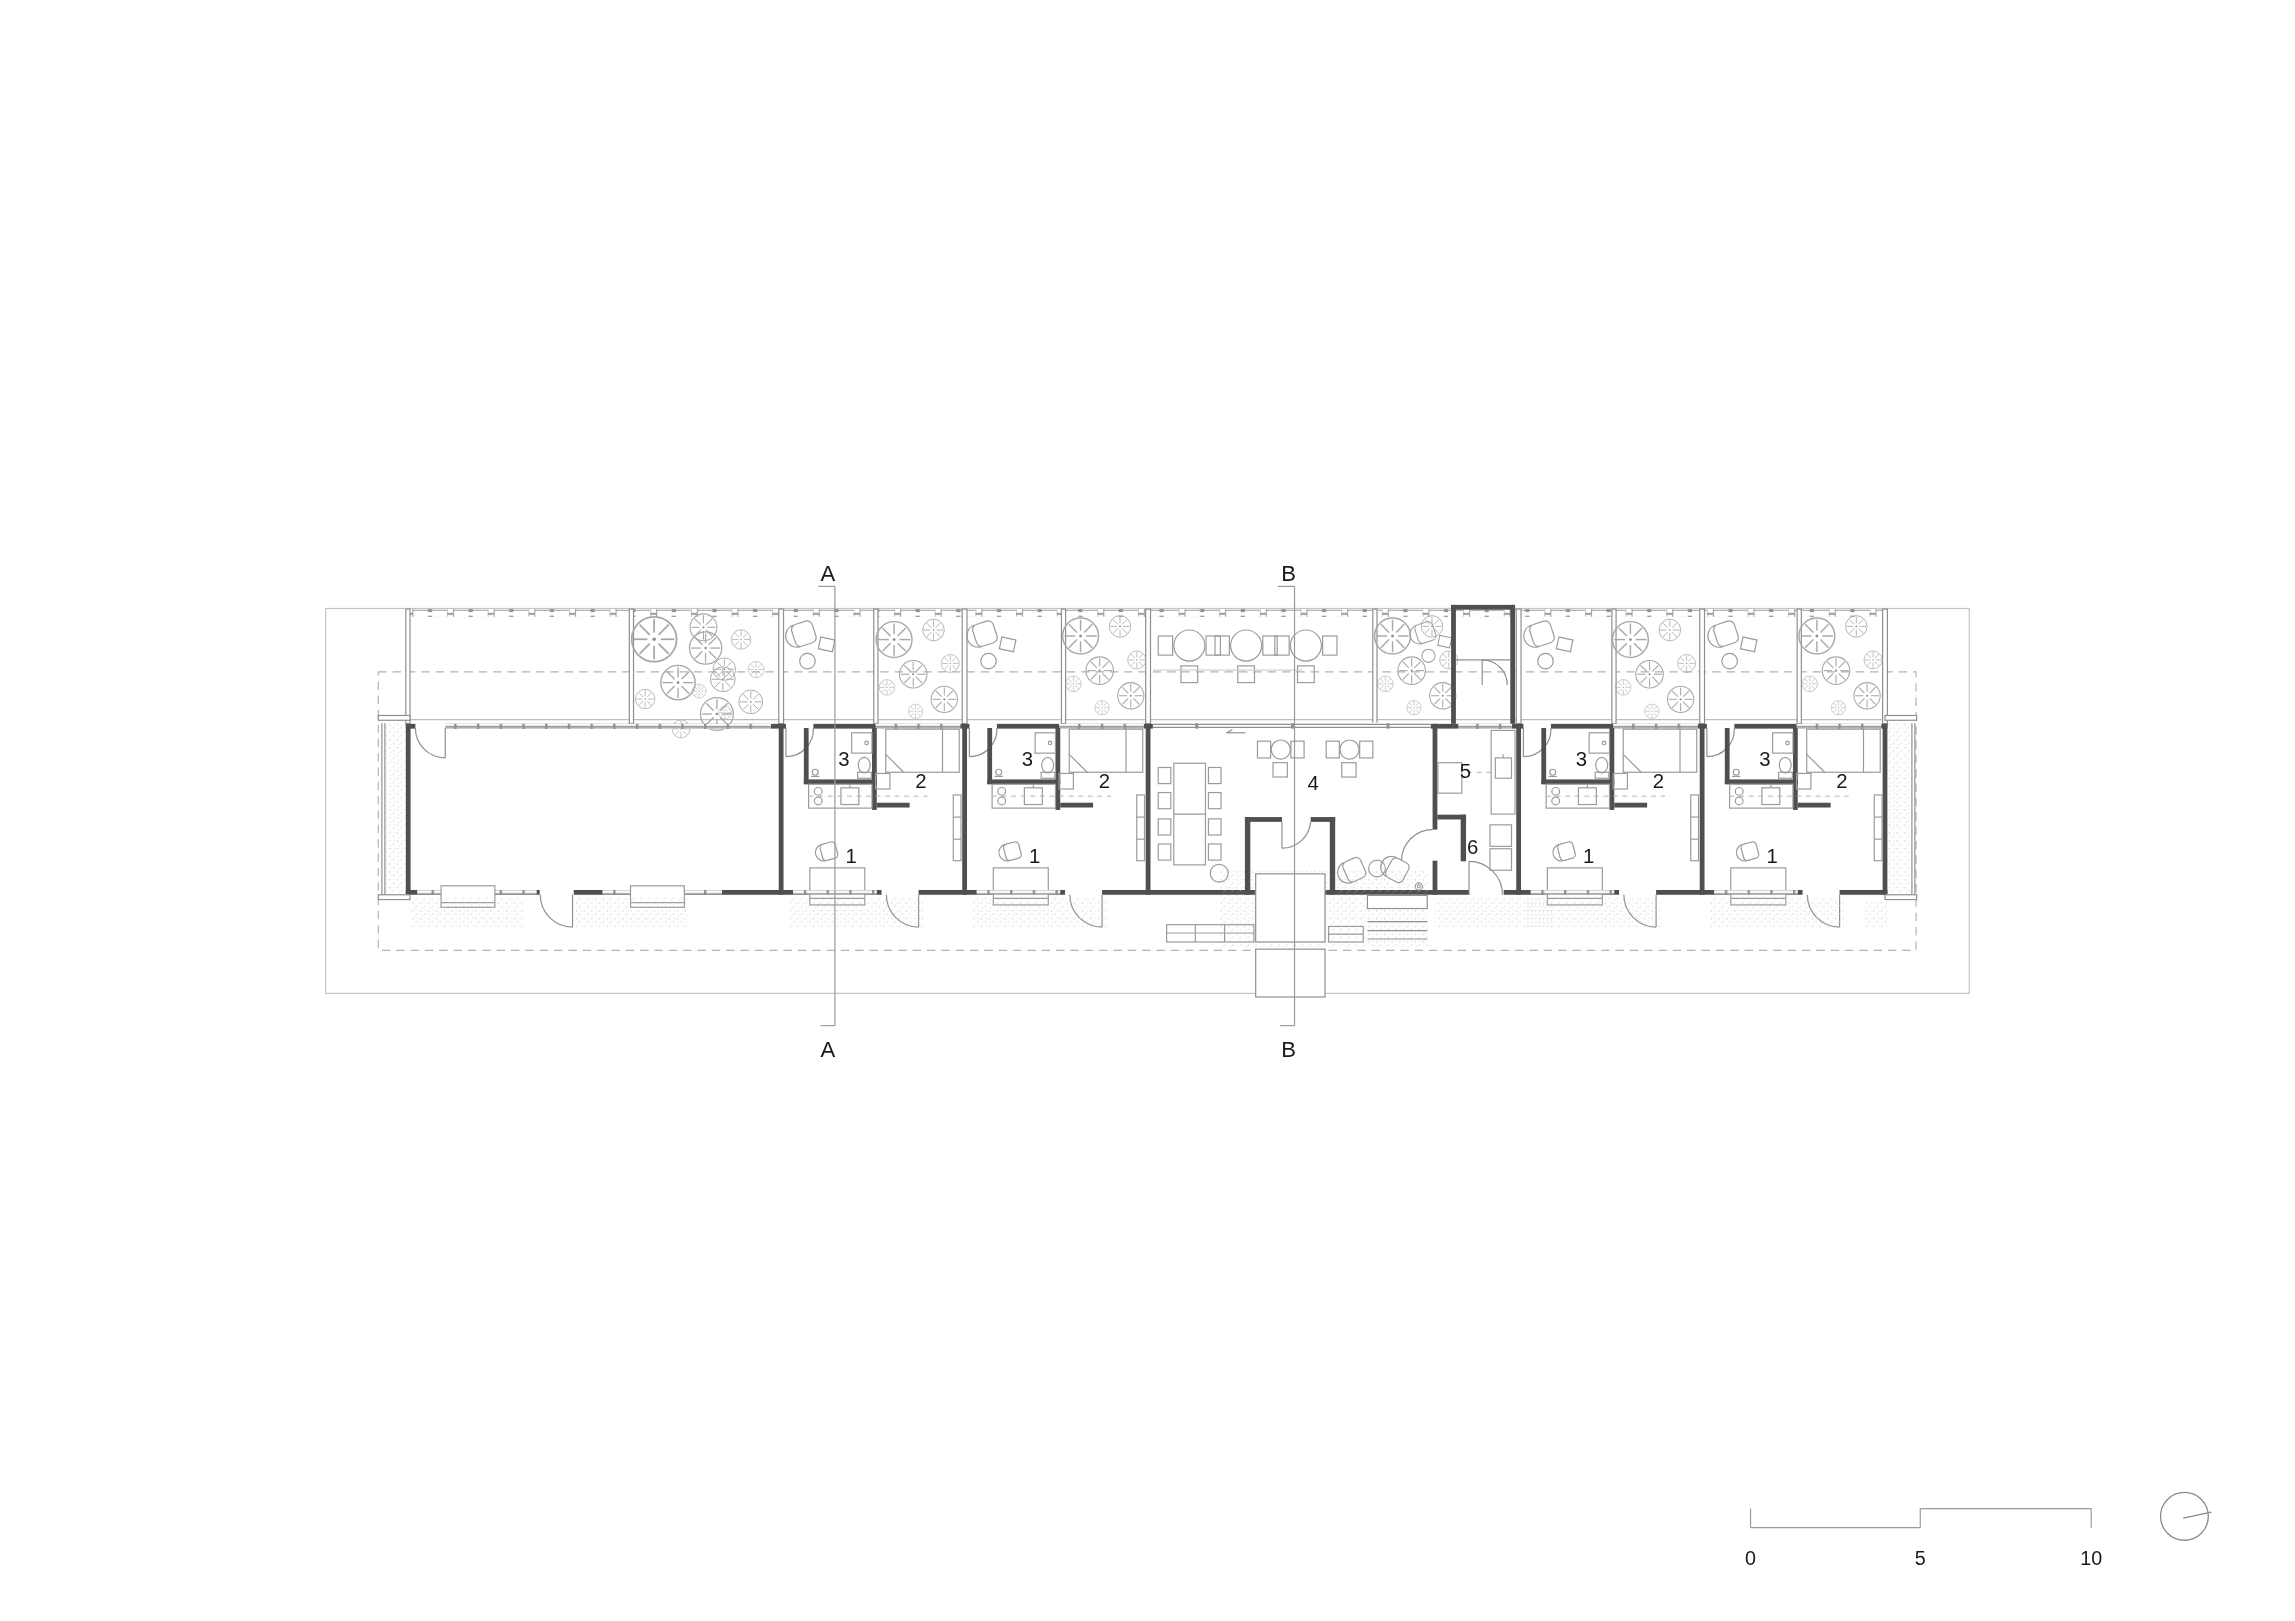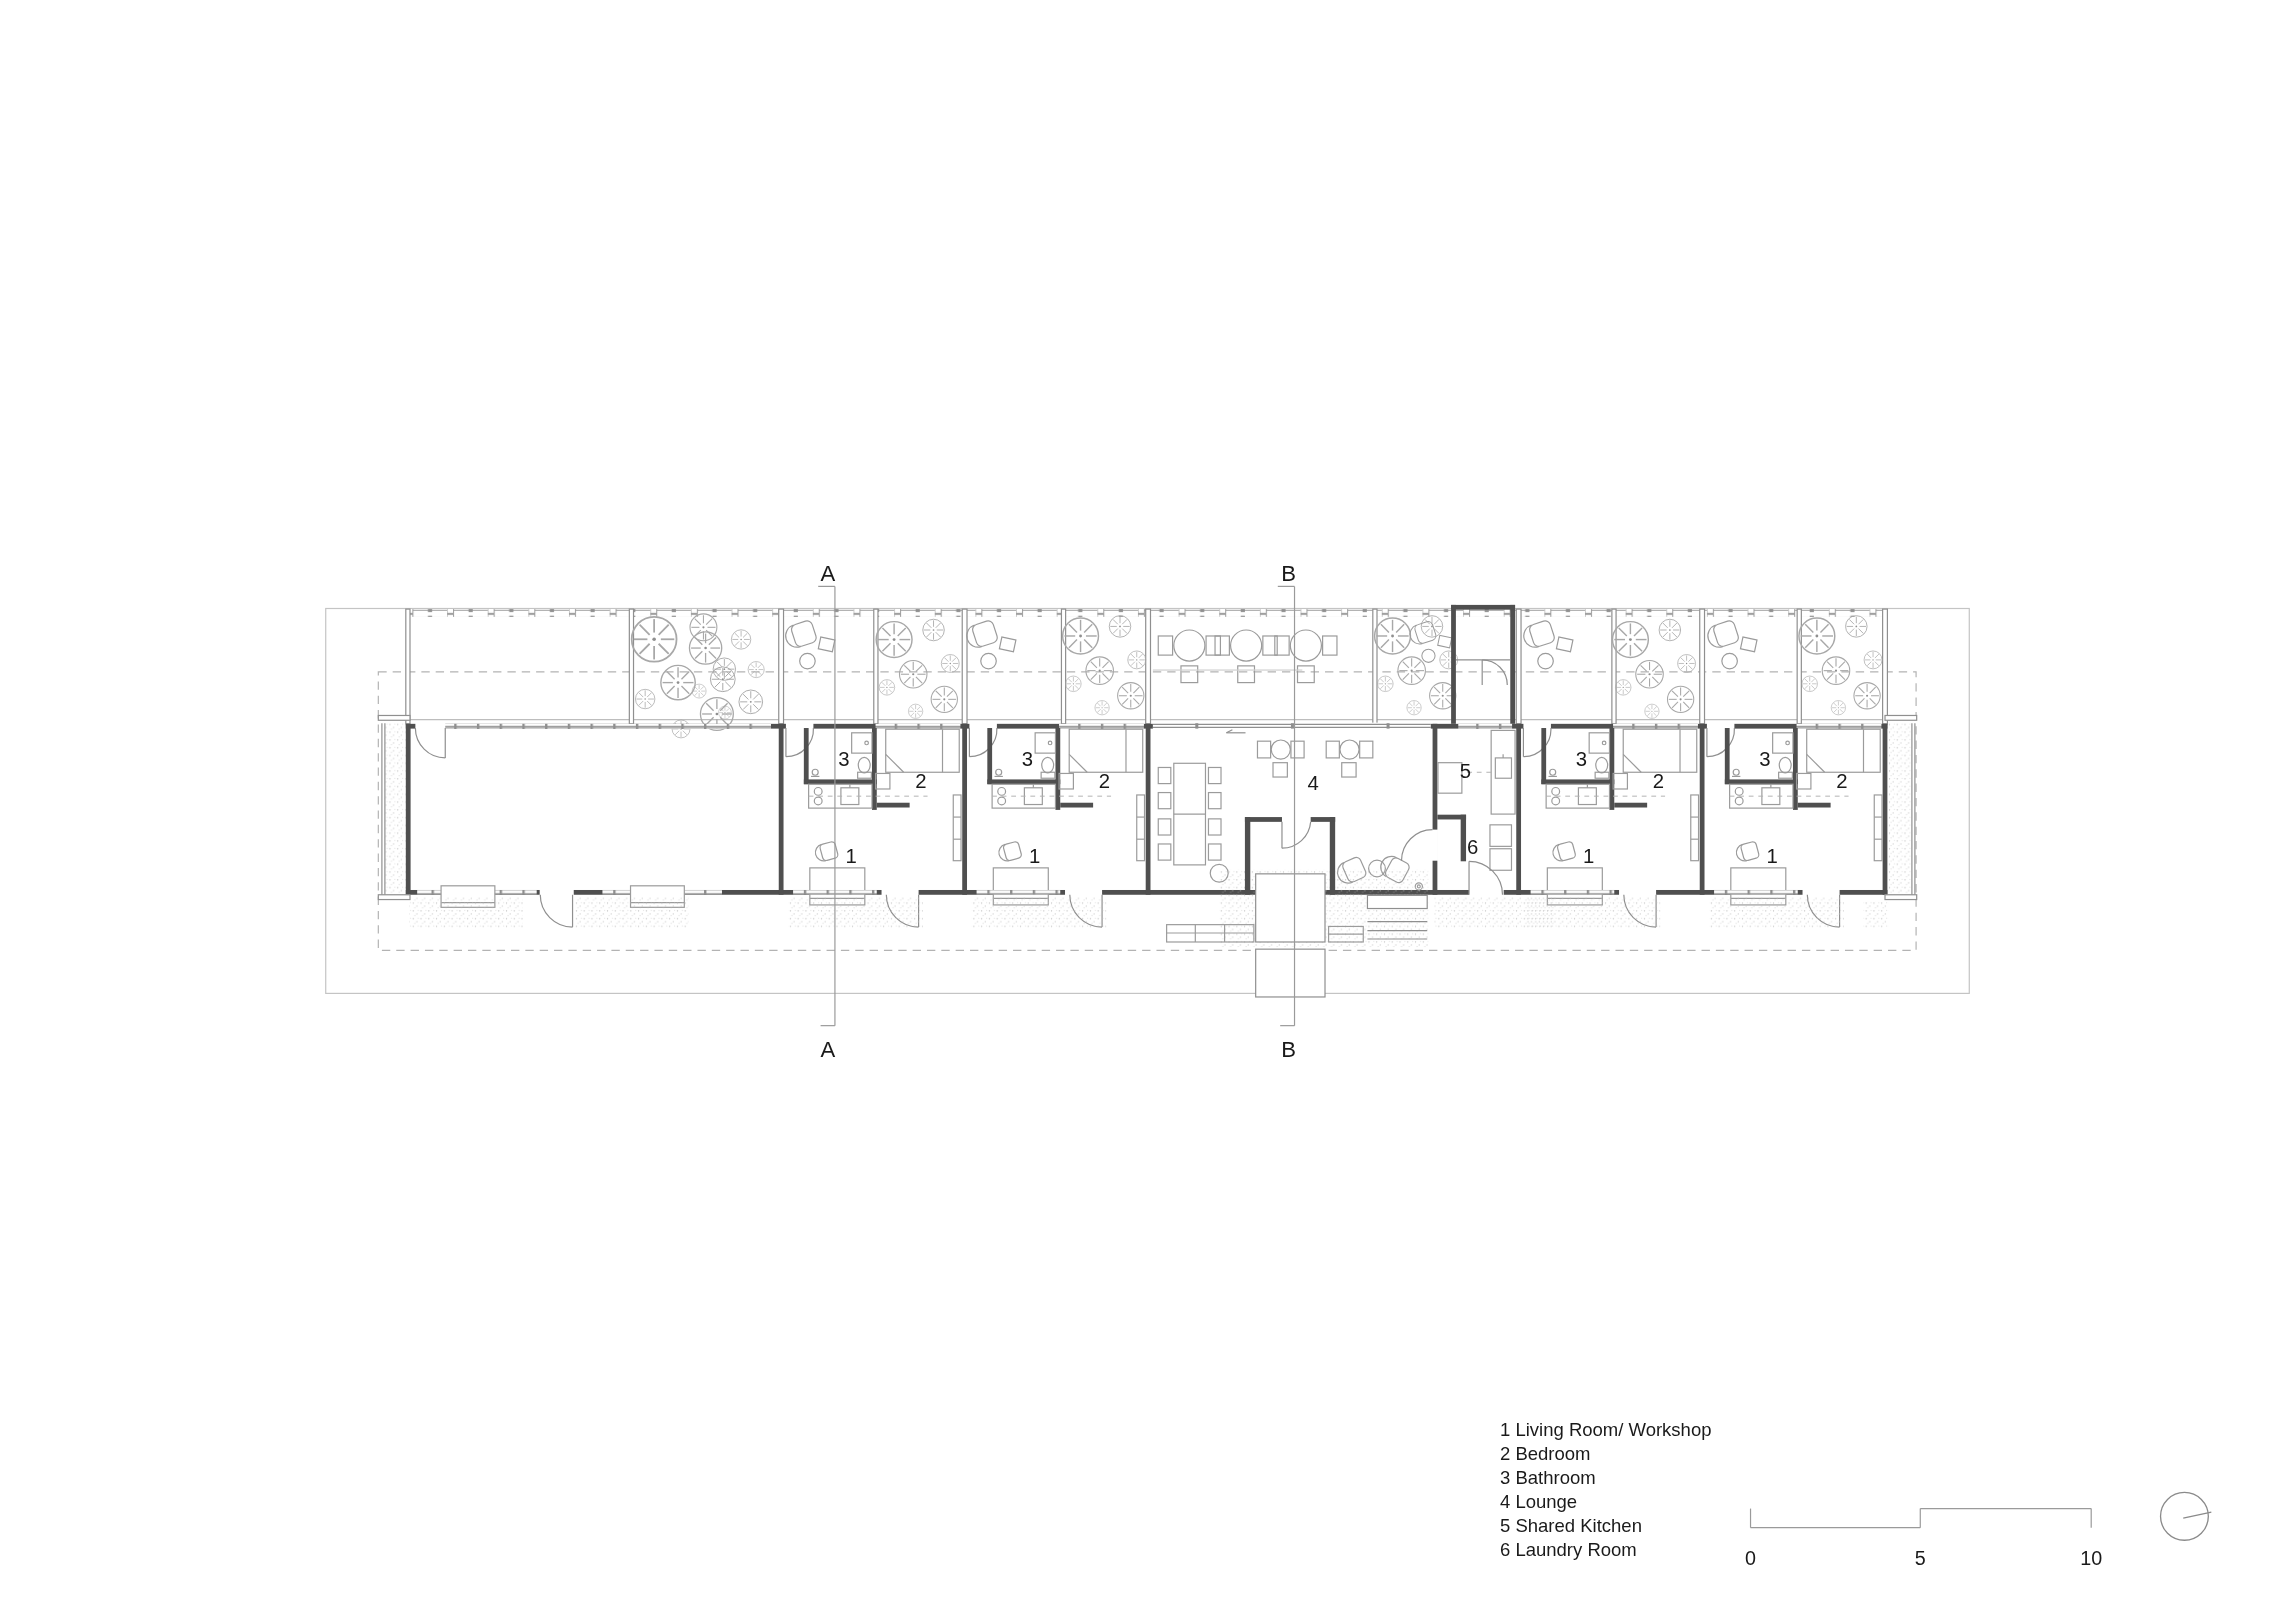--- a/index.html
+++ b/index.html
@@ -417,23 +417,15 @@
   <text x="3213" y="2618" text-anchor="middle" class="scalelabel">5</text>
   <text x="3499" y="2618" text-anchor="middle" class="scalelabel">10</text>
 
   <g>
     <circle cx="3655" cy="2537" r="40" fill="none" stroke="#8a8a8a" stroke-width="2.2"></circle>
     <line x1="3653" y1="2540" x2="3700" y2="2530" stroke="#8a8a8a" stroke-width="2.2"></line>
   </g>
 </svg>
 
 
-<div class="legend">
-  <div>1 Living Room/ Workshop</div>
-  <div>2 Bedroom</div>
-  <div>3 Bathroom</div>
-  <div>4 Lounge</div>
-  <div>5 Shared Kitchen</div>
-  <div>6 Laundry Room</div>
+
 </div>
 
-</div>
-
 
 </body></html>

